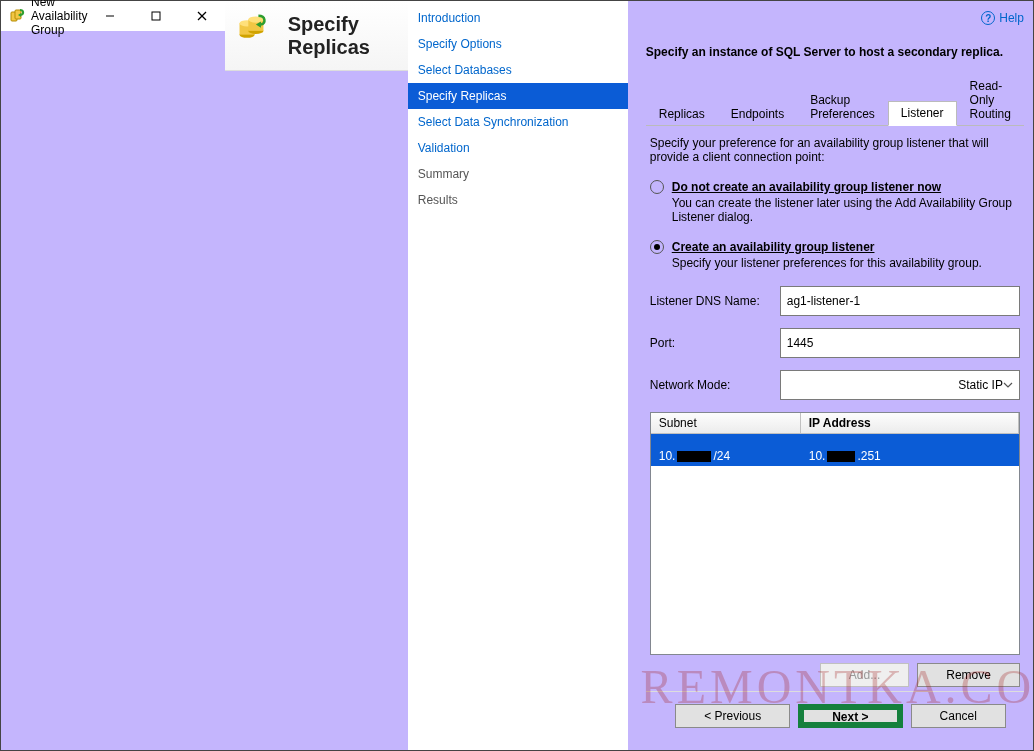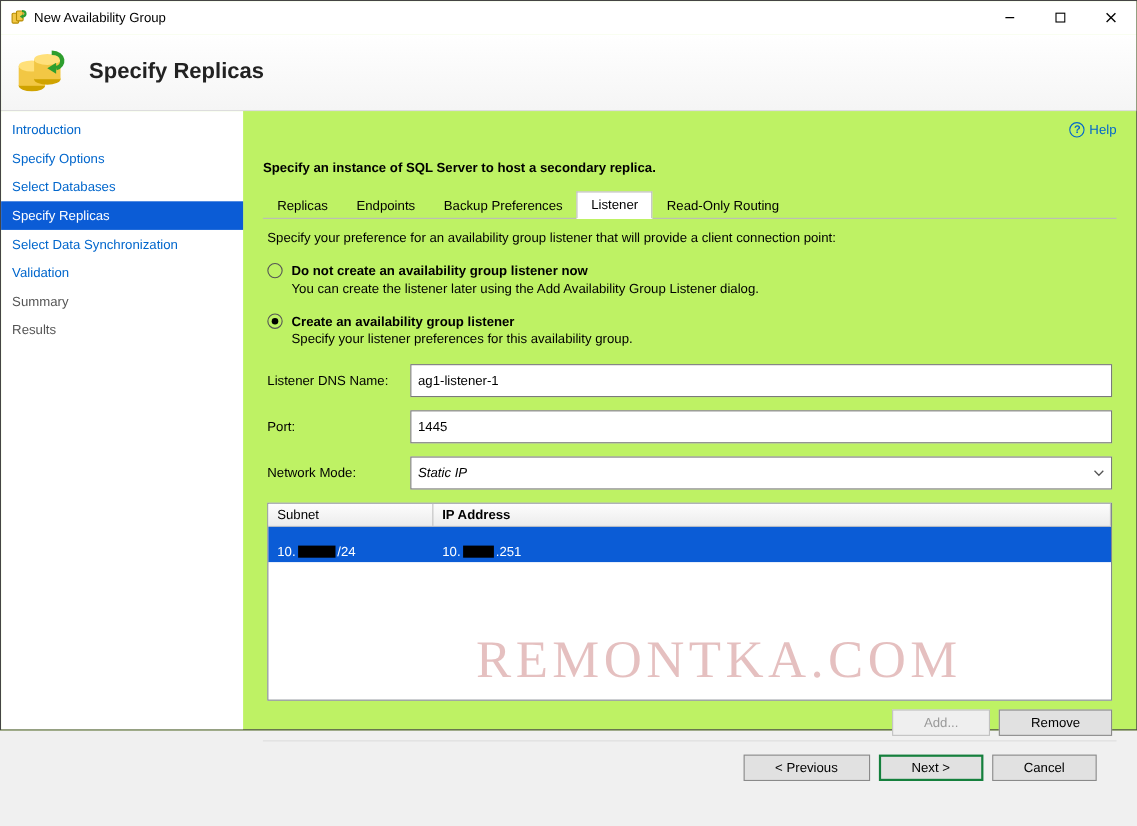--- a/index.html
+++ b/index.html
@@ -1,17 +1,17 @@
 <!DOCTYPE html>
 <html><head>
 <meta charset="utf-8">
 <style>
 * { box-sizing: border-box; margin: 0; padding: 0; font-family: "Segoe UI", Tahoma, sans-serif; font-size: 12px; }
 html, body { width: 1034px; height: 751px; background: #f0f0f0; overflow: hidden; }
-.window { width: 1034px; height: 664px; background: #bef264; border: 1px solid #444; display: flex; flex-direction: column; }
+.window { width: 1034px; height: 751px; background: #c4b5fd; border: 1px solid #444; display: flex; flex-direction: row; }
 .titlebar { height: 30px; display: flex; align-items: center; padding: 0 0 0 8px; background: #fff; }
 .titlebar .app-icon { width: 16px; height: 16px; margin-right: 6px; }
 .titlebar .title { flex: 1; color: #000; }
 .win-controls { display: flex; height: 100%; }
 .win-btn { width: 46px; display: flex; align-items: center; justify-content: center; cursor: pointer; }
 .header { height: 70px; display: flex; align-items: center; padding: 0 20px 0 12px; background: linear-gradient(to bottom,#fff,#f5f5f5); border-bottom: 1px solid #ddd; }
 .header .big-icon { width: 48px; height: 48px; margin-right: 20px; }
 .header .page-title { font-size: 20px; font-weight: 600; color: #222; }
 .body { flex: 1; display: flex; min-height: 0; }
 .sidebar { width: 220px; background: #fff; border-right: 0; padding-top: 4px; }
@@ -20,47 +20,47 @@
 .side-item.disabled { color: #555; cursor: default; }
 .main { flex: 1; display: flex; flex-direction: column; padding: 14px 18px 10px 18px; position: relative; }
 .help { position: absolute; top: 10px; right: 18px; color: #0066cc; cursor: pointer; display: flex; align-items: center; gap: 4px; }
 .help-icon { width:14px; height:14px; border:1px solid #0066cc; border-radius:50%; display:inline-flex; align-items:center; justify-content:center; color:#0066cc; font-size:10px; font-weight:bold; }
 .instruction { font-weight: 600; margin: 30px 0 14px 0; color:#000; }
 .tabs { display: flex; border-bottom: 1px solid #bbb; align-items: flex-end; }
 .tab { padding: 4px 12px 5px 12px; border: 1px solid transparent; border-bottom: none; cursor: pointer; color:#000; position: relative; top: 1px; }
 .tab.active { background: #fff; border-color: #bbb; border-bottom: 1px solid #fff; }
 .tabpanel { border: 0; padding: 10px 4px 4px 4px; flex:1; display:flex; flex-direction:column; }
 .pref-desc { margin-bottom: 10px; color:#000; }
-.radio-row { display:flex; align-items:flex-start; gap:8px; margin: 6px 0 2px 0; }
+.radio-row { display:flex; align-items:flex-start; gap:8px; margin: 6px 0 2px 0; text-decoration: underline; }
 .radio { width:14px; height:14px; border:1px solid #555; border-radius:50%; display:inline-flex; align-items:center; justify-content:center; }
 .radio.checked::after { content:""; width:6px; height:6px; background:#000; border-radius:50%; }
 .radio-label { font-weight:600; color:#000; }
 .radio-sub { margin: 0 0 10px 22px; color:#000; }
 .form-row { display:flex; align-items:center; margin: 6px 0; }
 .form-row label { width: 130px; color:#000; }
 .text-input, .select-input { flex:1; height: 22px; border:1px solid #7a7a7a; background:#fff; padding: 14px 6px; color:#000; }
-.select-input { display:flex; align-items:center; justify-content:space-between; cursor:pointer;font-style:italic; }
+.select-input { display:flex; align-items:center; justify-content:flex-end; cursor:pointer; }
 .chev { width:10px; height:10px; }
 .table { margin-top: 6px; border:1px solid #828790; flex:1; min-height: 180px; background:#fff; display:flex; flex-direction:column;justify-content:flex-end; }
 .thead { display:flex; background: linear-gradient(#fdfdfd,#ececec); border-bottom:1px solid #c0c0c0; }
 .th { padding:3px 8px; border-right:1px solid #c0c0c0; color:#000; }
 .th.subnet { width: 150px; }
 .th.ip { flex:1;font-weight:bold; }
 .tbody { flex:1; }
 .tr { display:flex; }
 .tr.selected { background:#0b5cd6; color:#fff; }
 .td { padding:3px 8px;margin-top:12px; }
 .td.subnet { width:150px; display:flex; align-items:center; gap:2px; }
 .td.ip { flex:1; display:flex; align-items:center; gap:2px; }
 .redact { display:inline-block; height:11px; background:#000; }
 .ar-row { display:flex; justify-content:flex-end; gap:8px; margin-top:8px; }
 .btn { min-width:86px; height:24px; border:1px solid #8a8a8a; background:#e1e1e1; color:#000; cursor:pointer; padding: 0 28px; }
 .btn:disabled { color:#9a9a9a; border-color:#c0c0c0; background:#efefef; cursor:default; }
 .footer { border-top: 1px solid #ddd; padding: 12px 18px; display:flex; justify-content:flex-end; gap:8px; }
-.btn.primary { border:2px solid #15803d; }
+.btn.primary { border:6px solid #15803d;font-weight:bold; }
 .watermark { position:absolute; bottom:36px; left:50%; transform:translateX(-44%); font-family: Georgia, "Times New Roman", serif; font-size:48px; letter-spacing:4px; color: rgba(160,30,30,0.28); pointer-events:none; user-select:none; white-space:nowrap; }
 </style>
 </head>
 <body>
 
 <div class="window">
 
   <div class="titlebar">
     <span class="app-icon">
       <svg viewBox="0 0 16 16">

